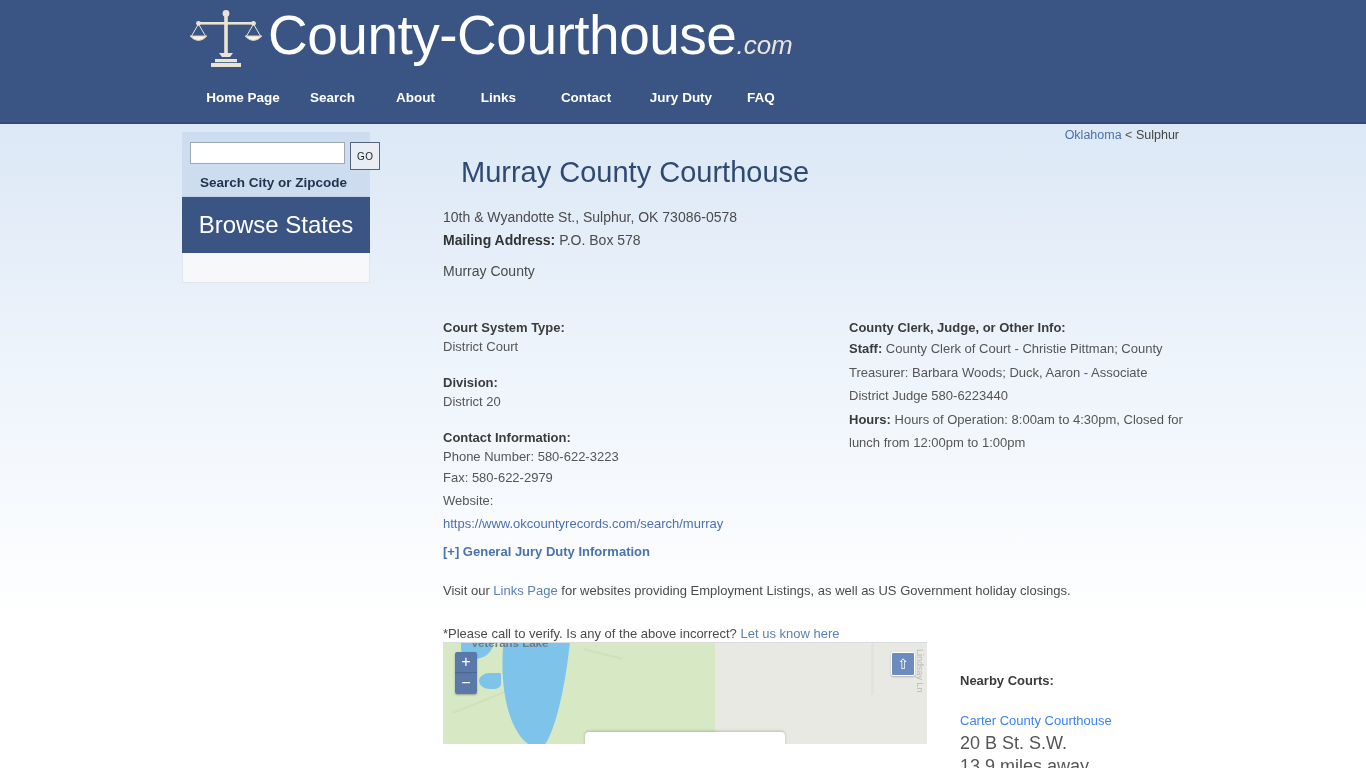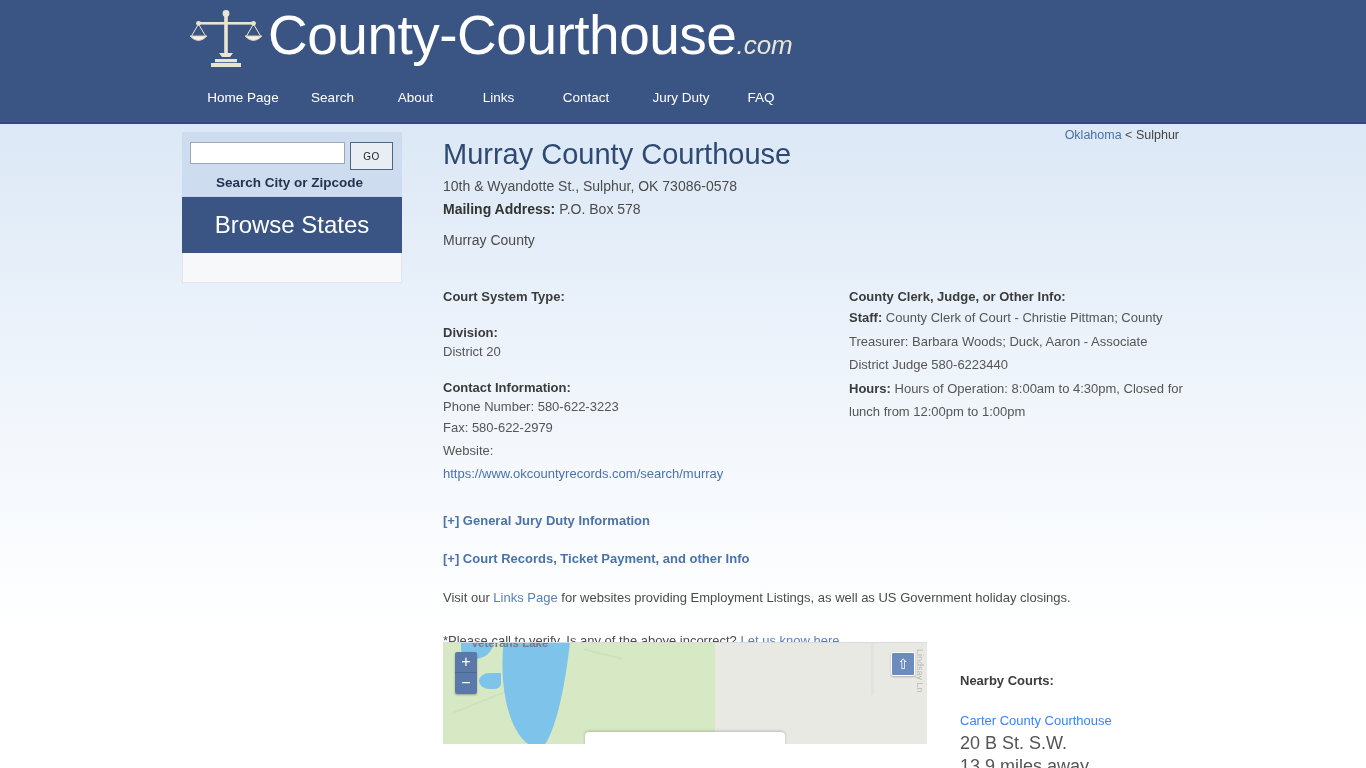--- a/index.html
+++ b/index.html
@@ -57,42 +57,42 @@
   .main-nav {
     position: absolute;
     left: 196px;
     top: 90px;
     display: flex;
     align-items: center;
   }
   .nav-link {
     color: #ffffff;
     font-size: 13.5px;
-    font-weight: normal;
+    font-weight: bold;
     text-decoration: none;
     white-space: nowrap;
     display: inline-block;
     text-align: center;
     cursor: pointer;
   }
 
   
   .page-body {
     position: relative;
     width: 1366px;
     height: 644px;
     background: linear-gradient(to bottom, #dce8f6 0%, #eef4fb 38%, #ffffff 78%, #ffffff 100%);
   }
 
   
   .sidebar {
     position: absolute;
     left: 182px;
     top: 8px;
-    width: 220px;
+    width: 188px;
   }
   .search-box {
     background: #cddcee;
     padding: 10px 8px 6px 8px;
     border-bottom: 1px solid #c1d2e7;
   }
   .search-row {
     display: flex;
     align-items: flex-start;
   }
@@ -160,21 +160,21 @@
     white-space: nowrap;
   }
   .breadcrumb a {
     color: #4a72ab;
     text-decoration: none;
     cursor: pointer;
   }
   .breadcrumb .sep { color: #555555; }
 
   .page-title {
-    margin: 0;
+    margin: 18px;
     padding-top: 12px;
     font-size: 29px;
     font-weight: normal;
     color: #2f4a72;
     line-height: 36px;
   }
   .addr-line {
     font-size: 14px;
     color: #4b4b4b;
     margin-top: 5px;
@@ -505,20 +505,21 @@
       <strong>Mailing Address:</strong>
       <span>P.O. Box 578</span>
     </div>
     <div class="county-line">Murray County</div>
 
     <div class="cols">
 
       <div class="col-left">
         <div class="fld-group">
           <div class="fld-label">Court System Type:</div>
+          <div class="fld-value">District Court</div>
         </div>
         <div class="fld-group">
           <div class="fld-label">Division:</div>
           <div class="fld-value">District 20</div>
         </div>
         <div class="fld-group">
           <div class="fld-label">Contact Information:</div>
           <div class="fld-value">Phone Number: 580-622-3223</div>
           <div class="fld-line">Fax: 580-622-2979</div>
           <div class="fld-line">Website:</div>
@@ -533,21 +534,20 @@
           <span>County Clerk of Court - Christie Pittman; County Treasurer: Barbara Woods; Duck, Aaron - Associate District Judge 580-6223440</span>
         </div>
         <div class="rich-line">
           <strong>Hours:</strong>
           <span>Hours of Operation: 8:00am to 4:30pm, Closed for lunch from 12:00pm to 1:00pm</span>
         </div>
       </div>
 
       <div class="expanders">
         <a class="expander">[+] General Jury Duty Information</a>
-        <a class="expander">[+] Court Records, Ticket Payment, and other Info</a>
 
         <div class="note-line">
           <span>Visit our </span><a>Links Page</a><span> for websites providing Employment Listings, as well as US Government holiday closings.</span>
         </div>
 
         <div class="note-line verify">
           <span>*Please call to verify. Is any of the above incorrect? </span><a>Let us know here</a>
         </div>
       </div>
 

